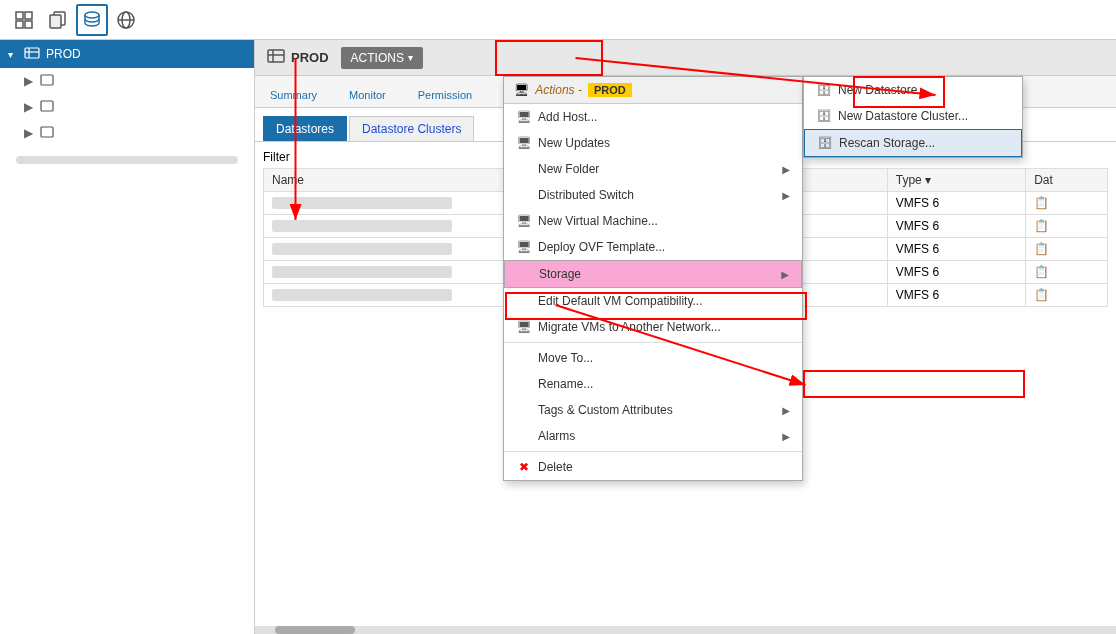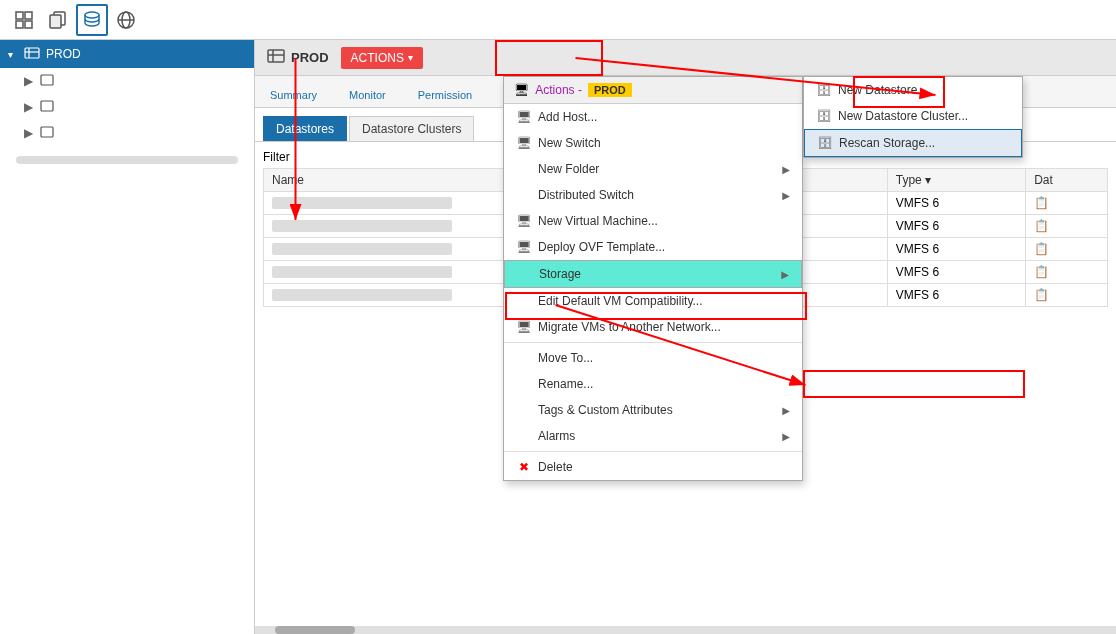--- a/index.html
+++ b/index.html
@@ -82,21 +82,21 @@
       display: flex;
       align-items: center;
       background: #e8e8e8;
       border-bottom: 1px solid #ccc;
       padding: 0 12px;
       height: 36px;
     }
     .object-header .obj-icon { margin-right: 6px; }
     .object-header .obj-name { font-size: 13px; font-weight: bold; color: #333; margin-right: 12px; }
     .actions-btn {
-      background: #ef4444;
+      background: #737373;
       color: #fff;
       border: none;
       padding: 4px 10px;
       cursor: pointer;
       font-size: 12px;
       border-radius: 2px;
       display: flex; align-items: center; gap: 4px;
     }
     .actions-btn .arrow { font-size: 10px; }
 
@@ -135,21 +135,21 @@
       align-items: flex-end;
     }
     .sub-tab {
       padding: 5px 12px;
       font-size: 12px;
       cursor: pointer;
       border: 1px solid #ccc;
       border-bottom: none;
       background: #f0f0f0;
       margin-right: 2px;
-      color: #404040;
+      color: #1d4ed8;
     }
     .sub-tab.active {
       background: #1a6fab;
       color: #fff;
       border-color: #1a6fab;
     }
 
     
     .table-area {
       padding: 8px;
@@ -194,42 +194,42 @@
       pointer-events: all;
     }
     .context-menu-header {
       display: flex; align-items: center;
       padding: 6px 10px;
       background: #f0f0f0;
       border-bottom: 1px solid #ccc;
       gap: 6px;
     }
     .context-menu-header .icon-sm { font-size: 12px; }
-    .context-menu-header .label { font-size: 12px; color: #a21caf; }
+    .context-menu-header .label { font-size: 12px; color: #a16207; font-style: italic; }
     .context-menu-header .badge {
       background: #ffcc00;
       padding: 1px 6px;
       font-size: 11px;
       font-weight: bold;
       color: #333;
     }
 
     .menu-item {
       display: flex; align-items: center; justify-content: space-between;
       padding: 6px 12px;
       cursor: pointer;
       font-size: 12px;
       color: #333;
     }
     .menu-item .item-left { display: flex; align-items: center; gap: 6px; }
     .menu-item .arrow-right { color: #666; font-size: 10px; }
     .menu-item .item-icon-sm { width: 16px; text-align: center; color: #555; font-size: 12px; }
 
     .menu-item.highlighted {
-      background: #5eead4;
+      background: #f9a8d4;
       border: 1px solid #aaa;
     }
 
     .menu-separator {
       height: 1px; background: #ddd; margin: 2px 0;
     }
 
     
     .sub-menu {
       position: absolute;
@@ -477,21 +477,21 @@
 
       <div class="menu-item">
         <div class="item-left">
           <span class="item-icon-sm">🖥</span>
           <span>Add Host...</span>
         </div>
       </div>
       <div class="menu-item">
         <div class="item-left">
           <span class="item-icon-sm">🖥</span>
-          <span>New Switch</span>
+          <span>New Updates</span>
         </div>
       </div>
       <div class="menu-item">
         <div class="item-left">
           <span class="item-icon-sm"></span>
           <span>New Folder</span>
         </div>
         <span class="arrow-right">▶</span>
       </div>
       <div class="menu-item">

